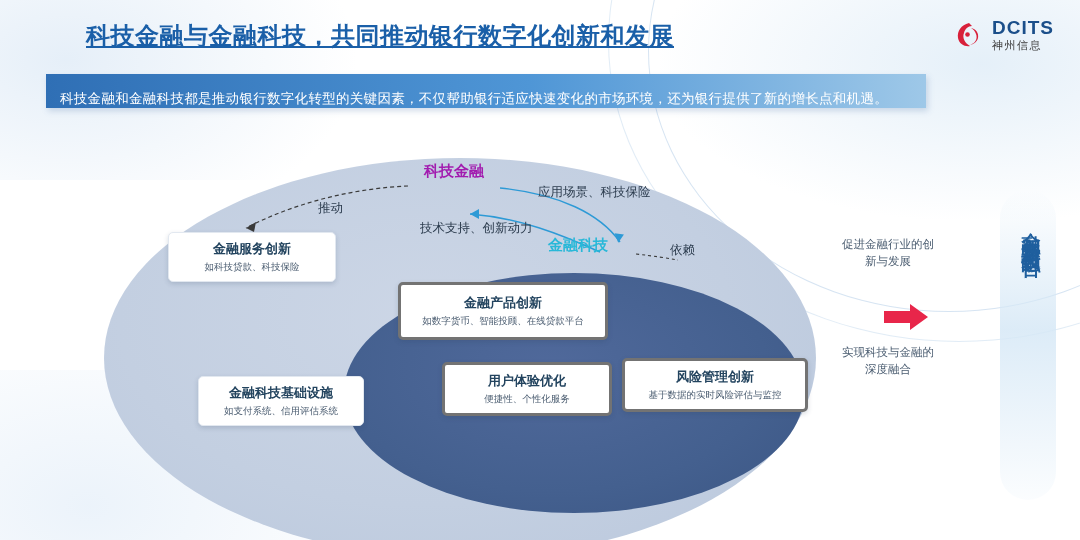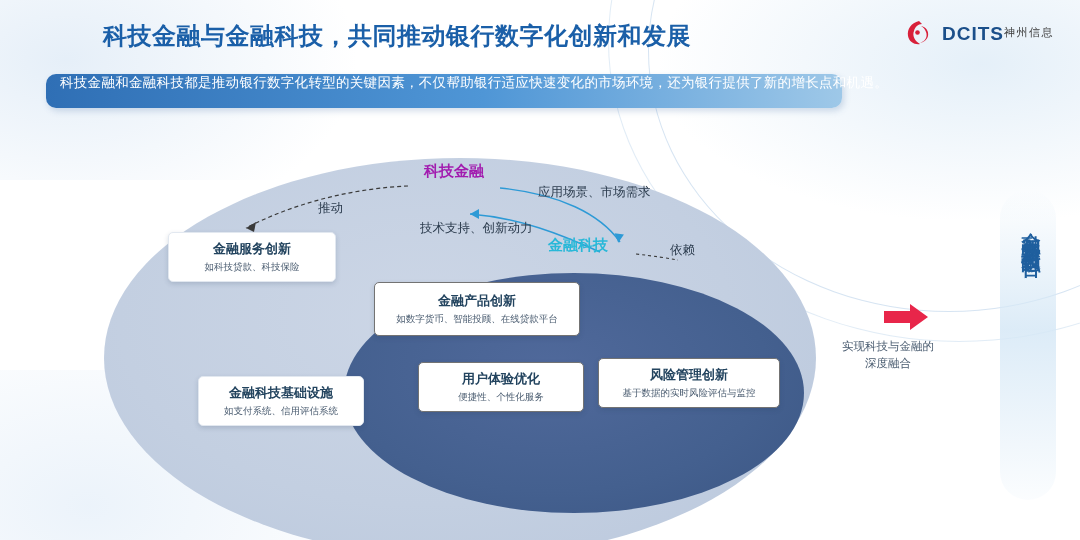--- a/index.html
+++ b/index.html
@@ -31,40 +31,40 @@
     border-color:rgba(196,218,238,0.5);
   }
   .bg-wash-bottom-left {
     position:absolute; left:-120px; bottom:-170px; width:520px; height:340px;
     background:radial-gradient(ellipse at 40% 40%, rgba(229,239,249,0.75) 0%, rgba(255,255,255,0) 72%);
     pointer-events:none;
   }
 
   
   .title {
-    position:absolute; left:103px; top:20px;
+    position:absolute; left:86px; top:20px;
     font-size:24px; font-weight:bold; color:#1a5fa8; letter-spacing:0.5px;
     white-space:nowrap;
+    text-decoration:underline;
   }
   .logo {
     position:absolute; right:26px; top:18px;
     display:flex; align-items:center; gap:7px;
   }
   .logo-mark { width:30px; height:30px; position:relative; }
-  .logo-text-wrap { display:flex; line-height:1; }
+  .logo-text-wrap { display:flex; flex-direction:column; line-height:1; }
   .logo-text-en { font-size:19px; font-weight:bold; color:#1b4f8a; letter-spacing:1px; }
   .logo-text-cn { font-size:11px; color:#3a3a3a; letter-spacing:1.5px; margin-top:3px; }
 
   
   .subtitle-bar {
-    position:absolute; left:46px; top:74px; width:796px; height:34px;
+    position:absolute; left:46px; top:74px; width:880px; height:34px;
     background:linear-gradient(90deg, #2f6fb5 0%, #4f96d6 55%, #9ec8e8 100%);
-    display:flex; align-items:flex-start;
+    display:flex; align-items:flex-end;
     box-shadow:2px 3px 6px rgba(80,120,170,0.25);
-    border-radius:10px;
   }
   .subtitle-text {
     color:#ffffff; font-size:13.5px; padding-left:14px; letter-spacing:0.3px;
     white-space:nowrap;
   }
 
   
   .diagram { position:absolute; left:0; top:118px; width:1080px; height:422px; }
 
   .outer-ellipse {
@@ -82,21 +82,21 @@
   .card {
     position:absolute; background:#ffffff; border-radius:5px;
     box-shadow:0 2px 5px rgba(40,60,90,0.18);
     display:flex; flex-direction:column; align-items:center; justify-content:center;
     text-align:center;
   }
   .card .c-title { font-size:13px; font-weight:bold; color:#23445f; line-height:1.25; }
   .card .c-sub { font-size:9.5px; color:#4a5c70; margin-top:4px; line-height:1.25; }
 
   .card.left { border:1px solid #e2e8f0; }
-  .card.inner { border:1px solid #737373; }
+  .card.inner { border:3px solid #737373;margin-left:24px; }
 
   
   .lbl { position:absolute; white-space:nowrap; }
   .lbl-kjjr { font-size:15px; font-weight:bold; color:#a21caf; }
   .lbl-jrkj { font-size:15px; font-weight:bold; color:#29b8d8; }
   .lbl-dark { font-size:12.5px; color:#2b3b4d; }
 
   
   .right-vert {
     position:absolute; right:36px; top:100px;
@@ -162,21 +162,21 @@
 
     <path d="M600 134 C560 116 520 100 470 96" stroke="#2d9ad6" stroke-width="1.4" fill="none"></path>
     <polygon points="470,96 479,91 479,101" fill="#2d9ad6"></polygon>
 
     <path d="M636 136 C654 138 666 140 678 142" stroke="#3a3a3a" stroke-width="1.1" fill="none" stroke-dasharray="3,3"></path>
   </svg>
 
   <div class="lbl lbl-kjjr" style="left:424px; top:44px;">科技金融</div>
   <div class="lbl lbl-jrkj" style="left:548px; top:118px;">金融科技</div>
   <div class="lbl lbl-dark" style="left:318px; top:82px;">推动</div>
-  <div class="lbl lbl-dark" style="left:538px; top:66px;">应用场景、市场需求</div>
+  <div class="lbl lbl-dark" style="left:538px; top:66px;">应用场景、科技保险</div>
   <div class="lbl lbl-dark" style="left:420px; top:102px;">技术支持、创新动力</div>
   <div class="lbl lbl-dark" style="left:670px; top:124px;">依赖</div>
 
   <div class="card left" style="left:168px; top:114px; width:166px; height:48px;">
     <div class="c-title">金融服务创新</div>
     <div class="c-sub">如科技贷款、科技保险</div>
   </div>
   <div class="card left" style="left:198px; top:258px; width:164px; height:48px;">
     <div class="c-title">金融科技基础设施</div>
     <div class="c-sub">如支付系统、信用评估系统</div>
@@ -191,20 +191,21 @@
     <div class="c-sub">便捷性、个性化服务</div>
   </div>
   <div class="card inner" style="left:598px; top:240px; width:180px; height:48px;">
     <div class="c-title">风险管理创新</div>
     <div class="c-sub">基于数据的实时风险评估与监控</div>
   </div>
 
   <div class="right-vert-bg"></div>
   <div class="right-vert">金融创新与科技融合</div>
 
+  <div class="right-note" style="left:840px; top:118px;">促进金融行业的创新与发展</div>
   <div class="arrow-red">
     <svg width="44" height="26" viewBox="0 0 44 26">
       <polygon points="0,7 26,7 26,0 44,13 26,26 26,19 0,19" fill="#e8264a"></polygon>
     </svg>
   </div>
-  <div class="right-note" style="left:840px; top:220px;">实现科技与金融的深度融合</div>
+  <div class="right-note" style="left:840px; top:226px;">实现科技与金融的深度融合</div>
 
 </div>
 
 </body></html>

